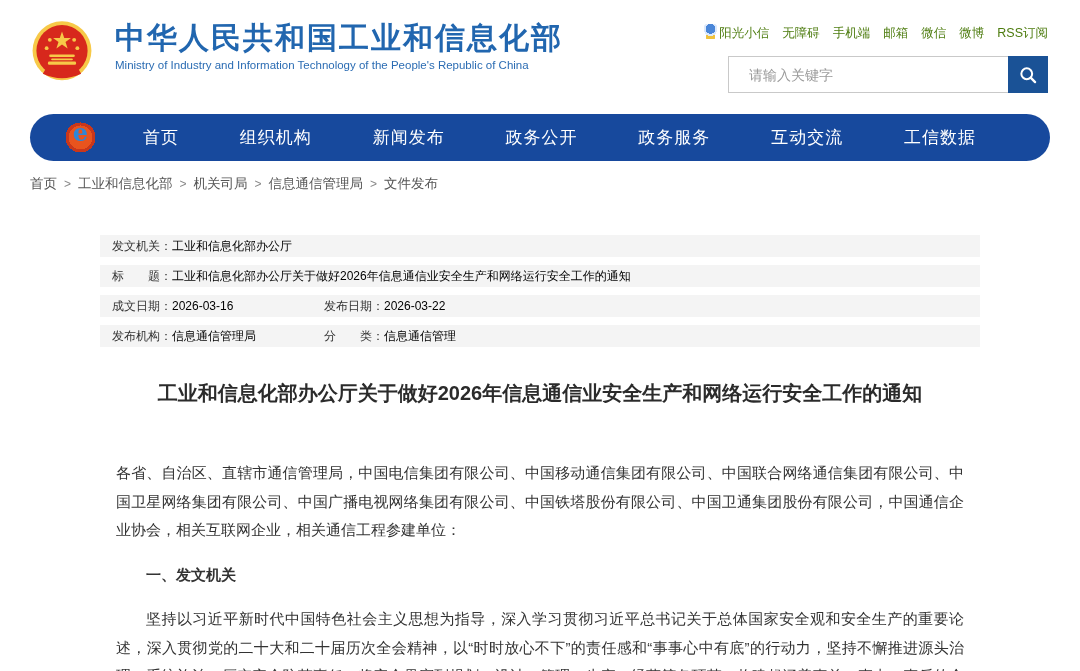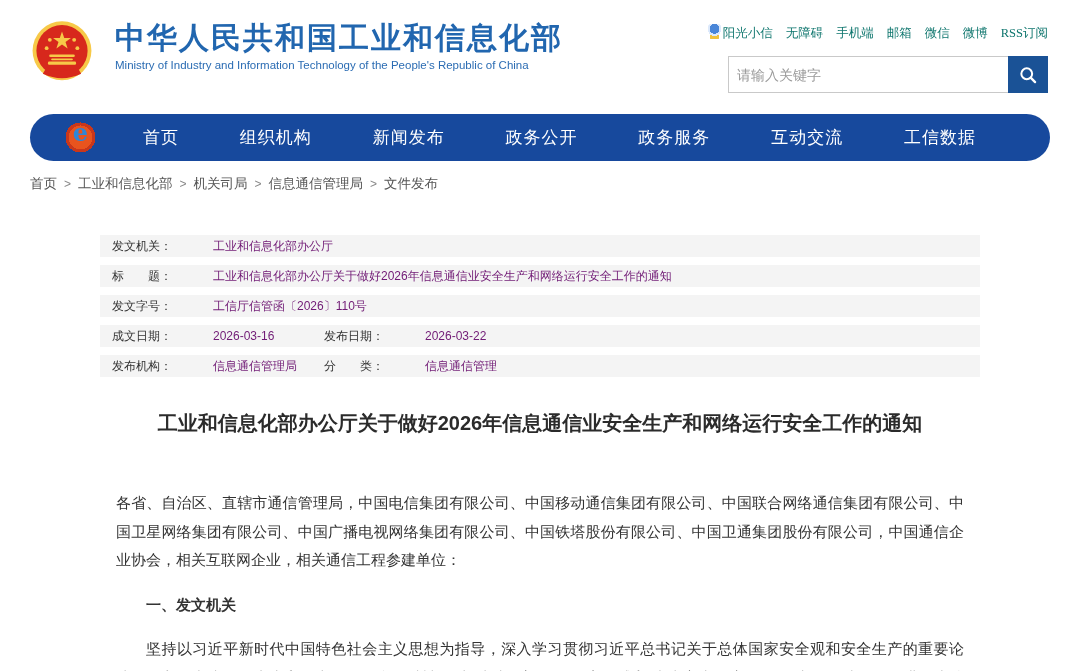--- a/index.html
+++ b/index.html
@@ -18,28 +18,28 @@
     font-size: 30px; font-weight: bold; color:#2166af; letter-spacing: 2px;
     line-height: 36px; white-space: nowrap;
   }
   .brand-text .en {
     font-size: 11.5px; color:#2b6cb3; margin-top: 3px; white-space: nowrap;
   }
 
   .header-right { position:absolute; top:24px; right:32px; width:320px; }
   .top-links { display:flex; align-items:center; justify-content:flex-end; gap:13px;
     font-size:12.5px; color:#3c3c3c; white-space:nowrap; }
-  .top-links a { color:#0f766e; text-decoration:none; cursor:pointer;font-family:Liberation Serif, serif; }
+  .top-links a { color:#4d7c0f; text-decoration:none; cursor:pointer; }
   .mascot-icon { display:inline-block; width:13px; height:15px; margin-right:2px;
     background: radial-gradient(circle at 50% 32%, #4a86d8 0 5px, #dce9fb 5px 7px, transparent 7px),
                 radial-gradient(circle at 50% 80%, #f0c23c 0 5px, transparent 5px);
     border-radius:3px; vertical-align:-2px; }
   .search-bar { margin-top:14px; display:flex; height:37px; }
   .search-input {
-    flex:1; border:1px solid #c9c9c9; border-right:none; padding:0 8px;
+    flex:1; border:1px solid #c9c9c9; border-right:none; padding:0 20px;
     font-size:14px; color:#999; outline:none; background:#fff;
     font-family: "Liberation Sans", "DejaVu Sans", sans-serif;
   }
   .search-input::placeholder { color:#9a9a9a; }
   .search-btn {
     width:40px; background:#1a5296; border:none; cursor:pointer;
     display:flex; align-items:center; justify-content:center;
   }
 
   
@@ -62,21 +62,21 @@
   .breadcrumb a { color:#555; text-decoration:none; cursor:pointer; }
   .breadcrumb .sep { color:#888; font-size:12px; }
 
   
   .meta-table { margin: 42px 100px 0 100px; }
   .meta-row { background:#f4f4f4; padding:4px 12px; margin-bottom:8px;
     font-size:12px; line-height:14px; color:#333; display:flex; }
   .meta-cell { display:flex; }
   .meta-cell.first { width:212px; flex:0 0 auto; }
   .meta-label { color:#333; white-space:pre; }
-  .meta-value { color:#701a75;margin-left:41px; }
+  .meta-value { color:#000000; }
 
   
   .doc-title {
     margin: 32px 100px 0 100px; text-align:center;
     font-size:20px; font-weight:bold; color:#2b2b2b; line-height:28px;
   }
   .doc-body { margin: 52px 100px 0 100px; font-size:15px; line-height:28.5px; color:#333;
     text-align: justify; }
   .doc-body p { margin:16px; }
   .doc-body p.indent { text-indent:2em; }
@@ -160,26 +160,20 @@
         <span class="meta-value">工业和信息化部办公厅</span>
       </span>
   </div>
   <div class="meta-row">
     <span class="meta-cell">
         <span class="meta-label">标　　题：</span>
         <span class="meta-value">工业和信息化部办公厅关于做好2026年信息通信业安全生产和网络运行安全工作的通知</span>
       </span>
   </div>
   <div class="meta-row">
-    <span class="meta-cell">
-        <span class="meta-label">发文字号：</span>
-        <span class="meta-value">工信厅信管函〔2026〕110号</span>
-      </span>
-  </div>
-  <div class="meta-row">
     <span class="meta-cell first">
         <span class="meta-label">成文日期：</span>
         <span class="meta-value">2026-03-16</span>
       </span>
     <span class="meta-cell">
         <span class="meta-label">发布日期：</span>
         <span class="meta-value">2026-03-22</span>
       </span>
   </div>
   <div class="meta-row">

